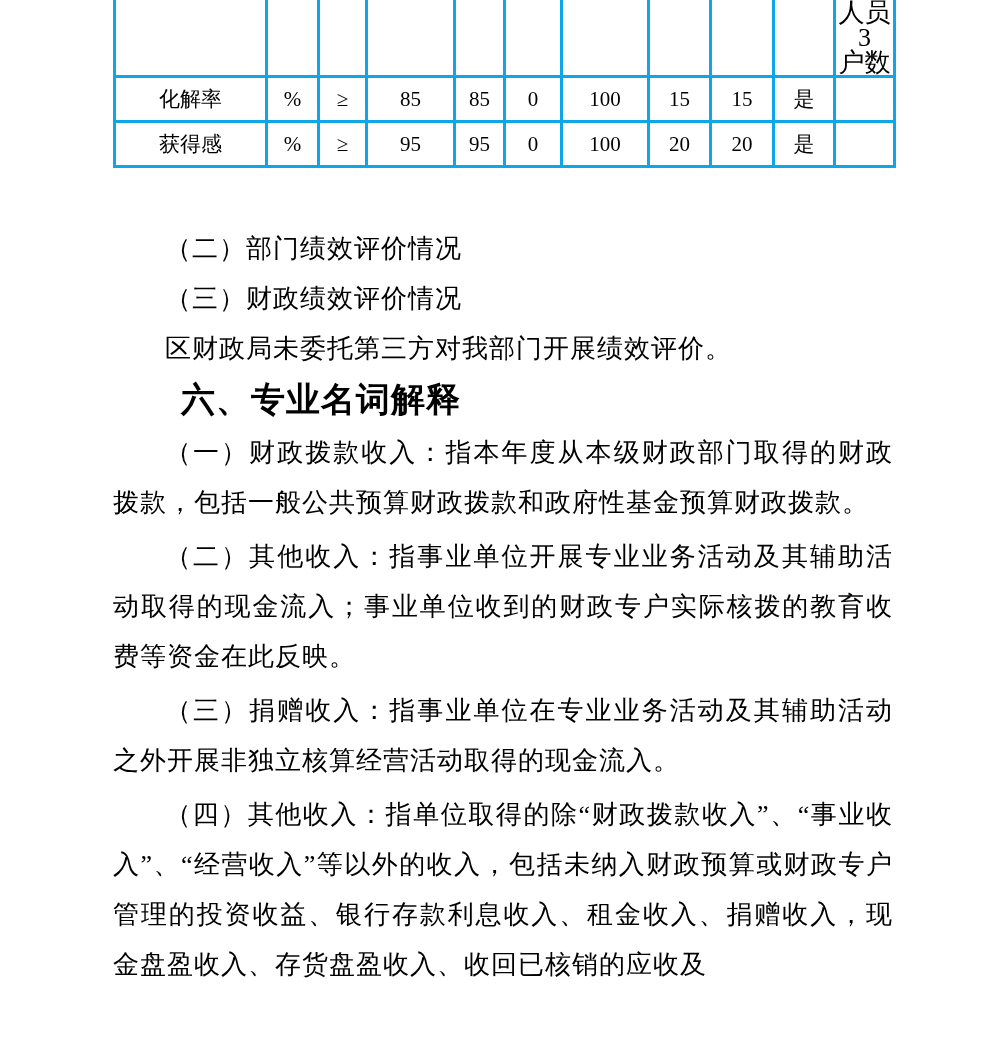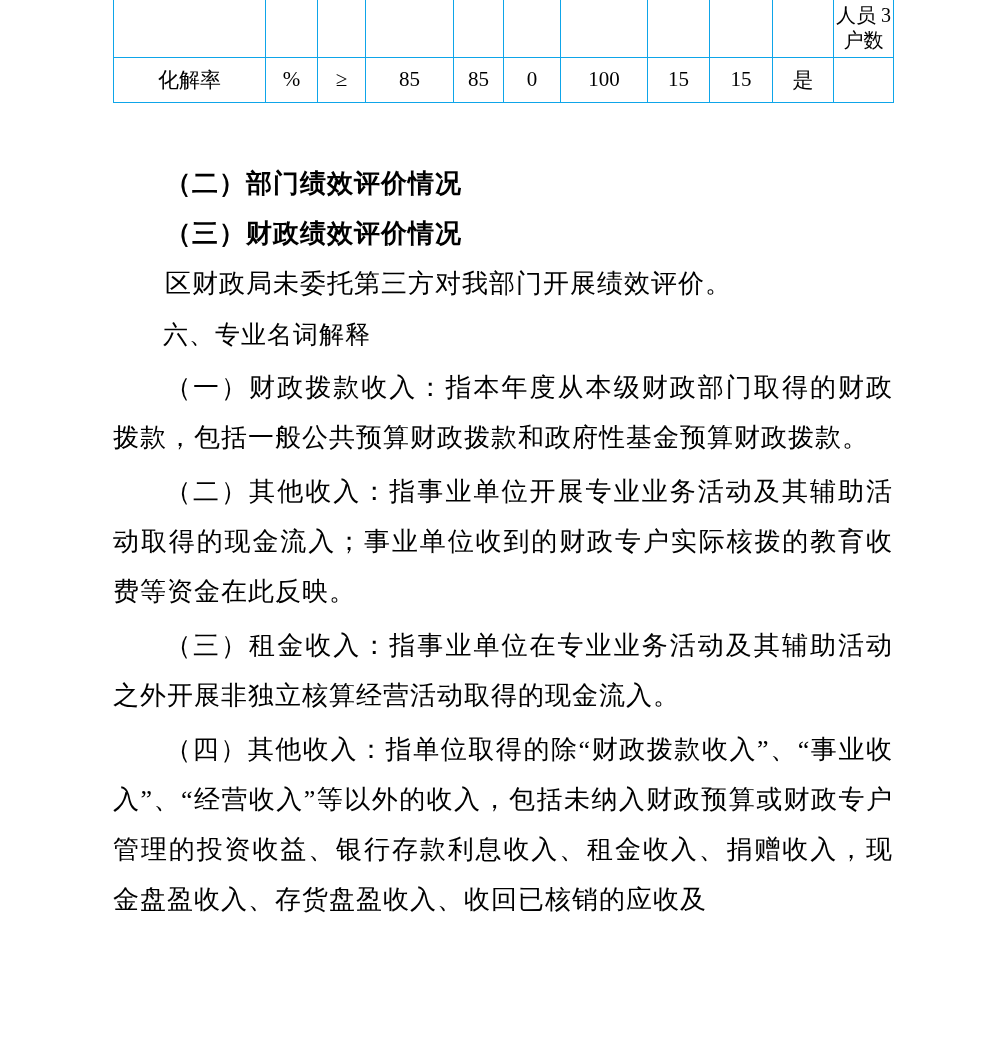--- a/index.html
+++ b/index.html
@@ -19,50 +19,50 @@
     width: 780px;
   }
   
   table.perf-table {
     border-collapse: collapse;
     table-layout: fixed;
     width: 780px;
     font-size: 21px;
   }
   table.perf-table td {
-    border: 1px solid #0ea5e9;
+    border: 3px solid #0ea5e9;
     text-align: center;
     vertical-align: middle;
     padding: 0 2px;
     overflow: hidden;
   }
   table.perf-table tr.cut-row td { border-top: none; }
   tr.header-row { height: 57px; }
   tr.data-row { height: 45px; }
-  .hdr-last { font-size: 20px; line-height: 25px; }
+  .hdr-last { font-size: 26px; line-height: 25px; }
   
   .doc-text {
     margin-top: 56px;
     width: 780px;
     font-size: 26px;
     line-height: 50px;
     letter-spacing: 1px;
   }
   .doc-text p {
     text-indent: 2em;
     text-align: justify;
     text-justify: inter-character;
   }
   .h-serif {
-    font-weight: bold;
+    font-weight: normal;
   }
   .h-sans {
     font-family: "Liberation Sans", "DejaVu Sans", sans-serif;
-    font-weight: normal;
-    font-size: 25px;
+    font-weight: bold;
+    font-size: 34px;
   }
   .term { margin-top: 4px; }
   .term .lead { font-weight: normal; }
 </style>
 </head>
 <body>
 
 <div class="page">
 
   <table class="perf-table">
@@ -102,31 +102,44 @@
       <td>≥</td>
       <td>85</td>
       <td>85</td>
       <td>0</td>
       <td>100</td>
       <td>15</td>
       <td>15</td>
       <td>是</td>
       <td></td>
     </tr>
+    <tr class="data-row">
+      <td>获得感</td>
+      <td>%</td>
+      <td>≥</td>
+      <td>95</td>
+      <td>95</td>
+      <td>0</td>
+      <td>100</td>
+      <td>20</td>
+      <td>20</td>
+      <td>是</td>
+      <td></td>
+    </tr>
   </tbody>
     </table>
 
   <div class="doc-text">
     <p class="h-serif">（二）部门绩效评价情况</p>
     <p class="h-serif">（三）财政绩效评价情况</p>
     <p>区财政局未委托第三方对我部门开展绩效评价。</p>
     <p class="h-sans">六、专业名词解释</p>
 
     <p class="term"><span class="lead">（一）财政拨款收入：</span><span>指本年度从本级财政部门取得的财政拨款，包括一般公共预算财政拨款和政府性基金预算财政拨款。</span></p>
 
     <p class="term"><span class="lead">（二）其他收入：</span><span>指事业单位开展专业业务活动及其辅助活动取得的现金流入；事业单位收到的财政专户实际核拨的教育收费等资金在此反映。</span></p>
 
-    <p class="term"><span class="lead">（三）租金收入：</span><span>指事业单位在专业业务活动及其辅助活动之外开展非独立核算经营活动取得的现金流入。</span></p>
+    <p class="term"><span class="lead">（三）捐赠收入：</span><span>指事业单位在专业业务活动及其辅助活动之外开展非独立核算经营活动取得的现金流入。</span></p>
 
     <p class="term"><span class="lead">（四）其他收入：</span><span>指单位取得的除“财政拨款收入”、“事业收入”、“经营收入”等以外的收入，包括未纳入财政预算或财政专户管理的投资收益、银行存款利息收入、租金收入、捐赠收入，现金盘盈收入、存货盘盈收入、收回已核销的应收及</span></p>
   </div>
 
 </div>
 
 </body></html>

